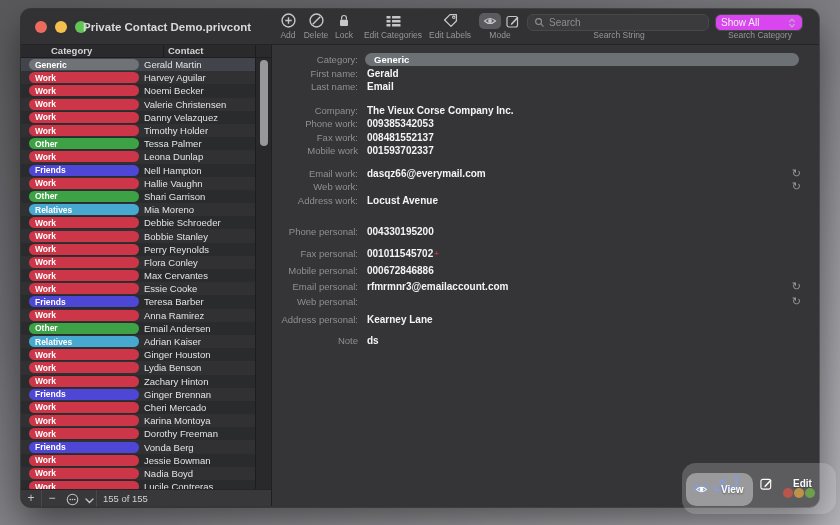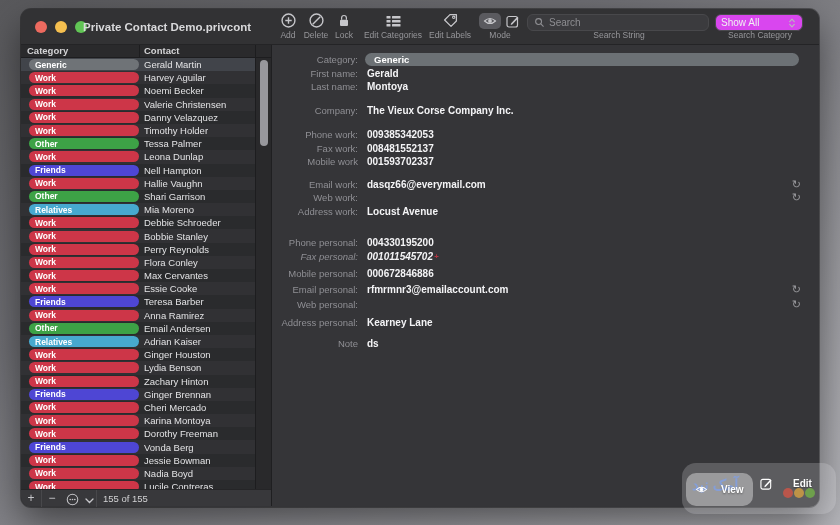--- a/index.html
+++ b/index.html
@@ -28,21 +28,21 @@
   .mode-eye { background:#5a5a5f; border-radius:5px; padding:2px 4px; }
   .mode-pen { padding:2px 2px; }
   .searchbox { position:absolute; top:5px; left:0; width:182px; height:17px; background:#3b3b3e; border:1px solid #48484b; border-radius:6px; display:flex; align-items:center; padding:0 6px; }
   .searchbox input { flex:1; background:transparent; border:none; outline:none; color:#ddd; font-size:10px; margin-left:4px; font-family:"Liberation Sans",sans-serif; }
   .searchbox input::placeholder { color:#8e8e92; }
   .popup { position:absolute; top:5px; left:0; width:88px; height:17px; background:#d946ef; border:1px solid #4a4a4e; border-radius:6px; display:flex; align-items:center; padding:0 5px; }
   .popup .ptext { flex:1; font-size:10px; color:#f0f0f2; text-align:left; }
   
   .content { display:flex; height:461px; }
   .sidebar { width:251px; background:#2b2c2e; position:relative; border-right:1px solid #1f1f21; flex:none; }
-  .side-header { height:13px; display:flex; background:#2a2a2c; border-bottom:1px solid #1d1d1f; }
+  .side-header { height:13px; display:flex; background:#2a2a2c; border-bottom:1px solid #1d1d1f;padding-left:24px; }
   .side-header .h-cat { width:118px; padding-left:6px; font-size:9.5px; font-weight:700; color:#d4d4d6; line-height:12px; }
   .side-header .h-con { flex:1; border-left:1px solid #1d1d1f; padding-left:4px; font-size:9.5px; font-weight:700; color:#d4d4d6; line-height:12px; }
   .side-header .h-gut { width:16px; border-left:1px solid #1d1d1f; }
   .list { position:absolute; top:13px; left:0; width:235px; bottom:17px; overflow:hidden; }
   .row { display:flex; align-items:center; height:13.2px; }
   .row:nth-child(odd){ background:#2a2b2d; }
   .row:nth-child(even){ background:#313134; }
   .row.selected { background:#41444a; }
   .cellcat { width:118px; padding-left:8px; flex:none; }
   .pill { display:flex; align-items:center; width:110px; height:11px; border-radius:6px; padding-left:6px; font-size:8.5px; font-weight:700; color:#fff; }
@@ -446,27 +446,27 @@
         <div class="drow" style="margin-top: 0px;">
           <span class="lbl">Category:</span>
           <div class="pillwide" style="background: rgb(108, 113, 117);">Generic</div>
         </div>
         <div class="drow" style="margin-top: 0px;">
           <span class="lbl">First name:</span>
           <span class="val">Gerald</span>
         </div>
         <div class="drow" style="margin-top: 0px;">
           <span class="lbl">Last name:</span>
-          <span class="val">Montoya</span>
+          <span class="val">Email</span>
         </div>
         <div class="drow" style="margin-top: 10px;">
           <span class="lbl">Company:</span>
           <span class="val">The Vieux Corse Company Inc.</span>
         </div>
-        <div class="drow" style="margin-top: 11px;">
+        <div class="drow" style="">
           <span class="lbl">Phone work:</span>
           <span class="val">009385342053</span>
         </div>
         <div class="drow" style="margin-top: 0px;">
           <span class="lbl">Fax work:</span>
           <span class="val">008481552137</span>
         </div>
         <div class="drow" style="margin-top: 0px;">
           <span class="lbl">Mobile work</span>
           <span class="val">001593702337</span>
@@ -482,21 +482,21 @@
           <span class="refresh">↻</span>
         </div>
         <div class="drow" style="margin-top: 0px;">
           <span class="lbl">Address work:</span>
           <span class="val">Locust Avenue</span>
         </div>
         <div class="drow" style="margin-top: 18px;">
           <span class="lbl">Phone personal:</span>
           <span class="val">004330195200</span>
         </div>
-        <div class="drow" style="margin-top: 0px; font-style: italic;">
+        <div class="drow" style="margin-top: 8px;">
           <span class="lbl">Fax personal:</span>
           <span class="val">001011545702</span>
           <span class="redplus">+</span>
         </div>
         <div class="drow" style="margin-top: 4px;">
           <span class="lbl">Mobile personal:</span>
           <span class="val">000672846886</span>
         </div>
         <div class="drow" style="margin-top: 2px;">
           <span class="lbl">Email personal:</span>

